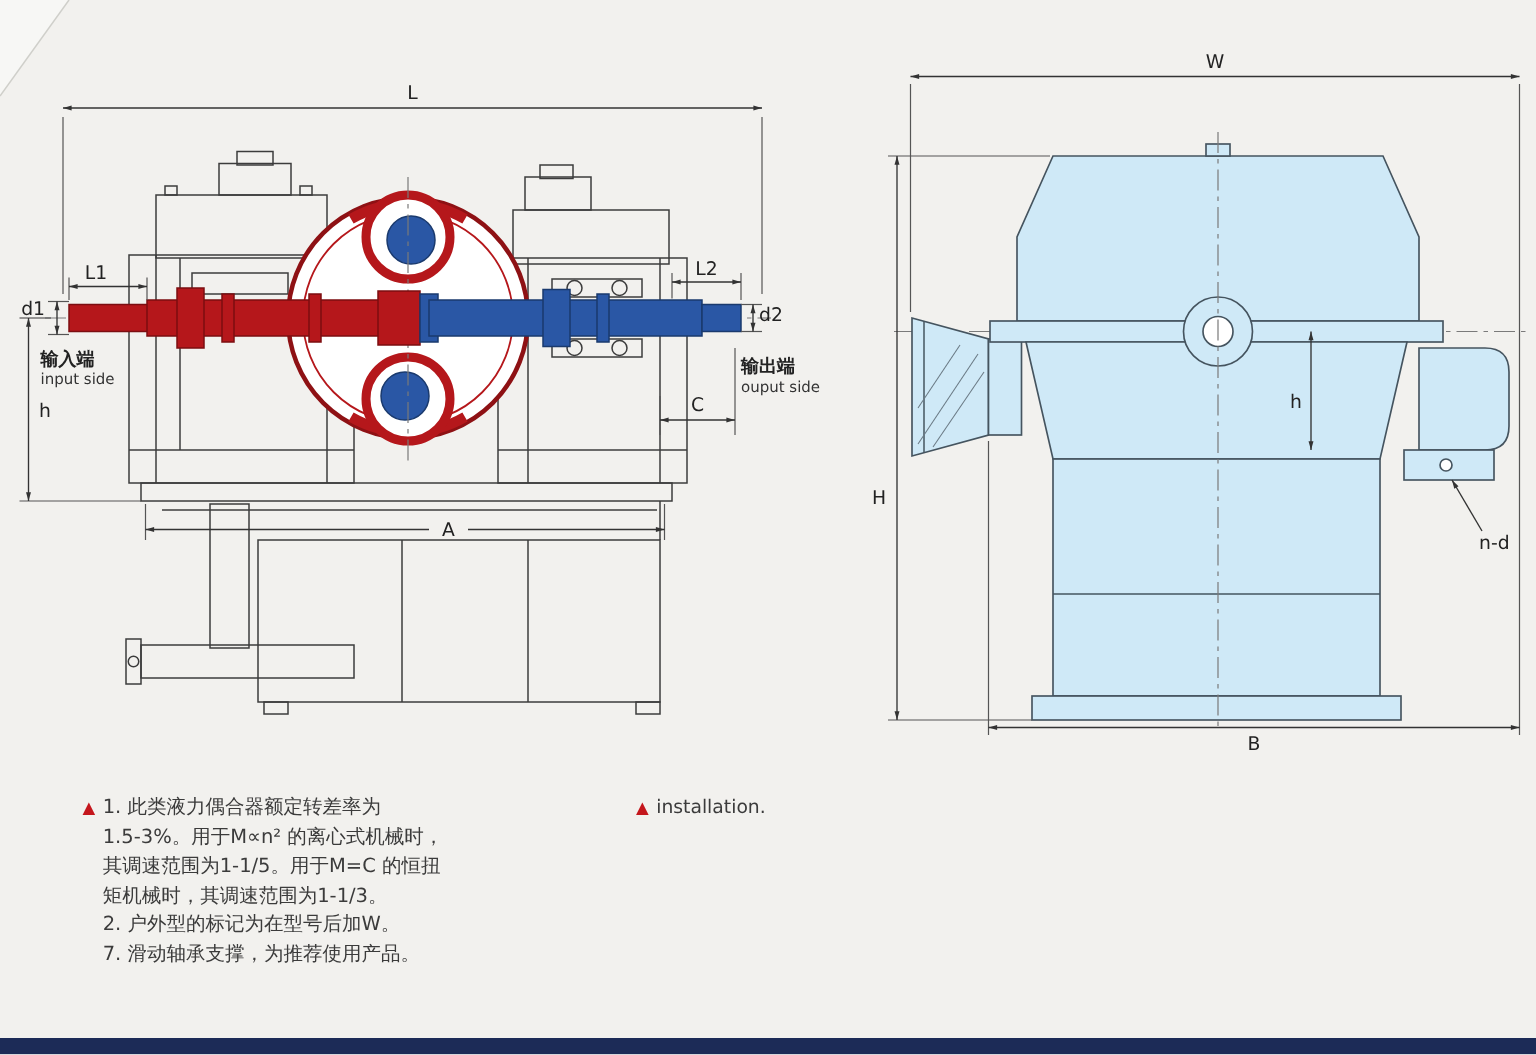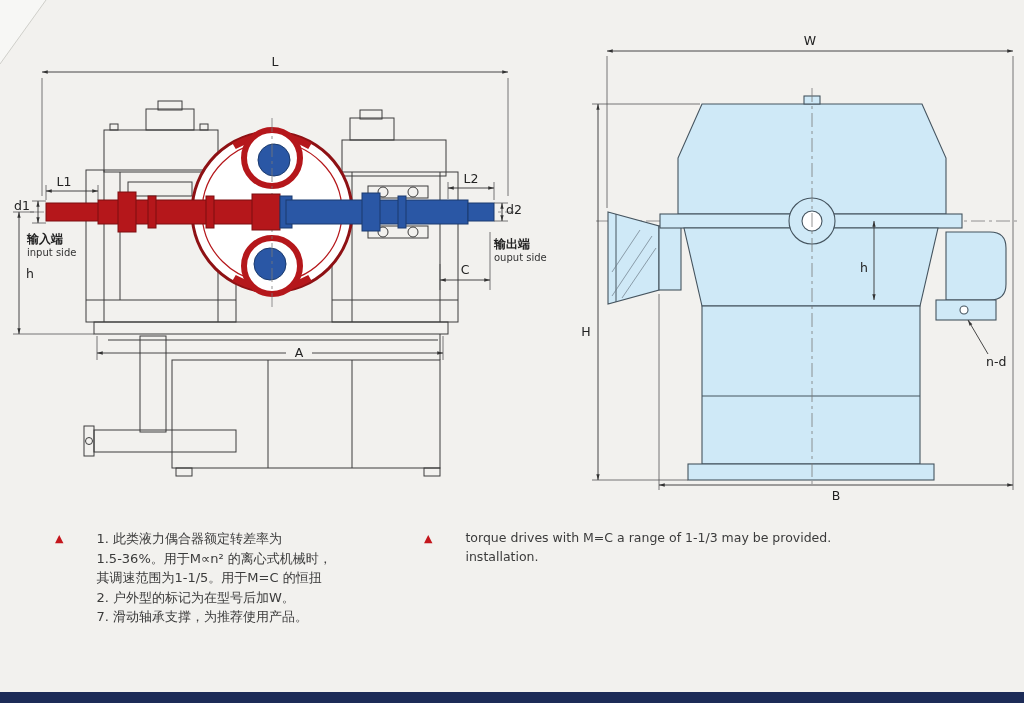--- a/index.html
+++ b/index.html
@@ -27,21 +27,21 @@
   .lb-l{stroke:#45545f;stroke-width:1;fill:none;}
   .hatch{stroke:#6b7a85;stroke-width:0.7;fill:none;}
   .boss-inner{fill:#ffffff;stroke:#45545f;stroke-width:1.1;}
   .corner-line{stroke:#cfcfca;stroke-width:1;}
 
   
   .notes{position:absolute;display:flex;align-items:flex-start;gap:5px;color:#3b3b3b;}
   .notes-cn{left:55px;top:529px;font-size:13px;line-height:19.5px;}
   .notes-en{left:424px;top:529px;font-size:12.5px;line-height:18.5px;}
   .tri{color:#c4161c;font-size:11px;line-height:19px;}
-  .nline{white-space:nowrap;margin-left:28px;}
+  .nline{white-space:nowrap;}
 
   .footer-bar{position:absolute;left:0;bottom:0;width:100%;height:11px;background:#1c2b57;}
 </style>
 </head>
 <body>
 
 <div class="page">
 
   <svg width="1024" height="525" viewBox="0 0 1024 525">
 
@@ -254,29 +254,29 @@
           <polygon points="659,485 664.7663326298647,483.3418661086153 664.7663326298647,486.6581338913847" fill="rgb(51, 51, 51)"></polygon>
           <polygon points="968,320 972.3528490340977,324.1294921341921 969.4944443655035,325.81090664512993" fill="rgb(51, 51, 51)"></polygon>
         </g>
     </g>
   </svg>
 
   <div class="notes notes-cn">
     <span class="tri">▲</span>
     <div class="nlines">
       <div class="nline">1. 此类液力偶合器额定转差率为</div>
-      <div class="nline">1.5-36%。用于M∝n² 的离心式机械时，</div>
+      <div class="nline">1.5-3%。用于M∝n² 的离心式机械时，</div>
       <div class="nline">其调速范围为1-1/5。用于M=C 的恒扭</div>
+      <div class="nline">矩机械时，其调速范围为1-1/3。</div>
       <div class="nline">2. 户外型的标记为在型号后加W。</div>
       <div class="nline">7. 滑动轴承支撑，为推荐使用产品。</div>
     </div>
   </div>
 
   <div class="notes notes-en">
     <span class="tri">▲</span>
     <div class="nlines">
-      <div class="nline">torque drives with M=C a range of 1-1/3 may be provided.</div>
       <div class="nline">installation.</div>
     </div>
   </div>
 
   <div class="footer-bar"></div>
 </div>
 
 </body></html>

